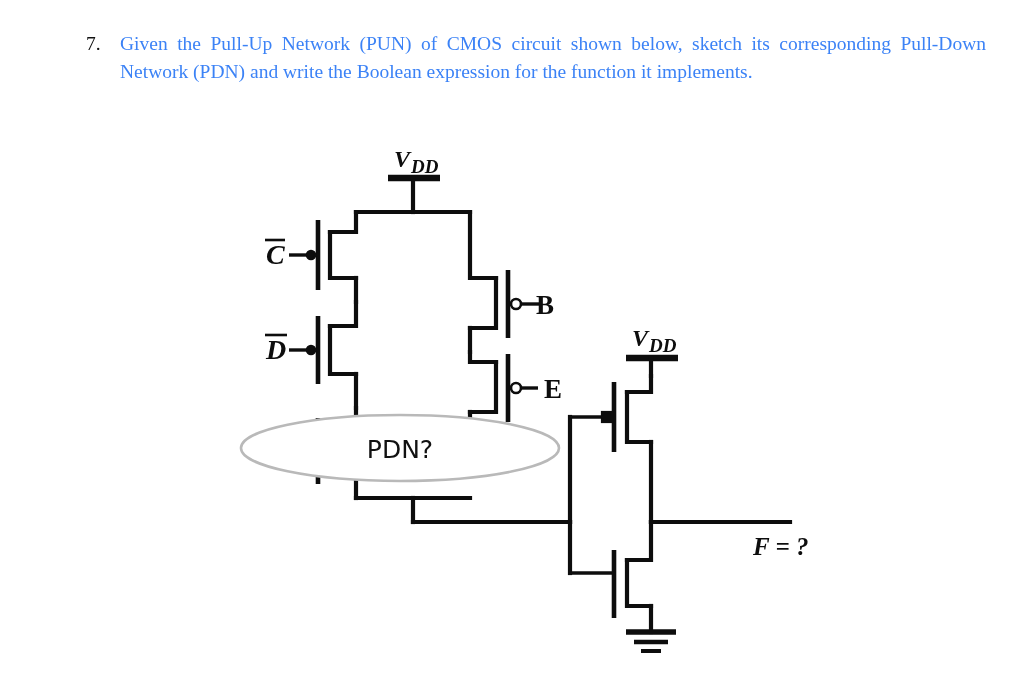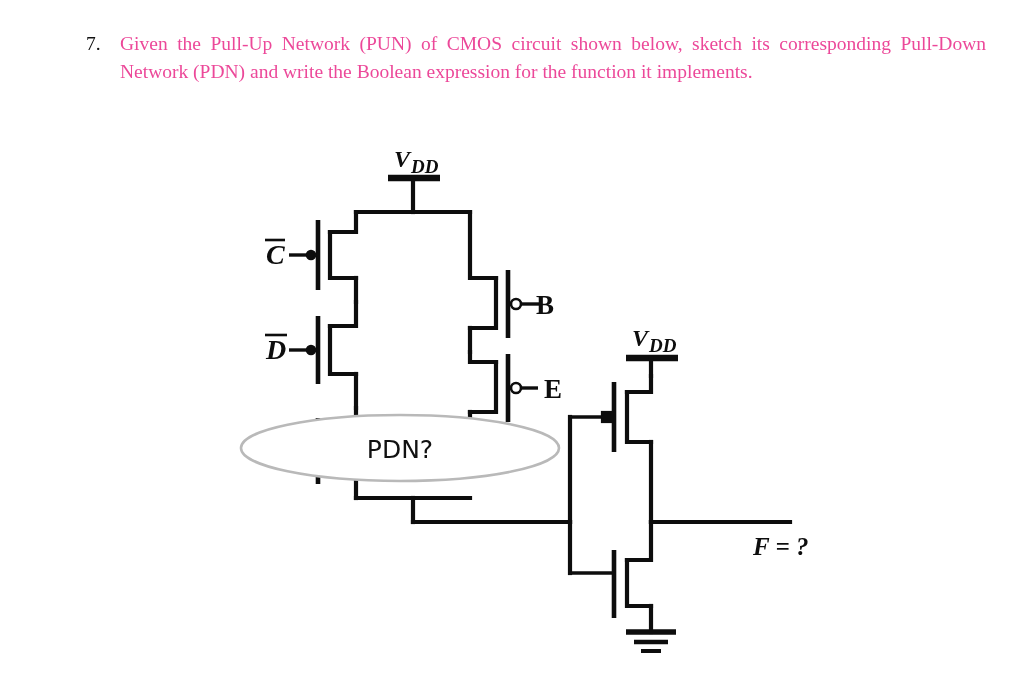--- a/index.html
+++ b/index.html
@@ -30,21 +30,21 @@
     width: 34px;
     flex: 0 0 34px;
     font-size: 19.5px;
     line-height: 28px;
     color: #111111;
   }
   #question-text {
     flex: 1;
     font-size: 19.5px;
     line-height: 28px;
-    color: #ec4899;
+    color: #3b82f6;
     text-align: justify;
     text-justify: inter-word;
   }
 
   
   #figure {
     position: absolute;
     left: 0;
     top: 130px;
     width: 1024px;

